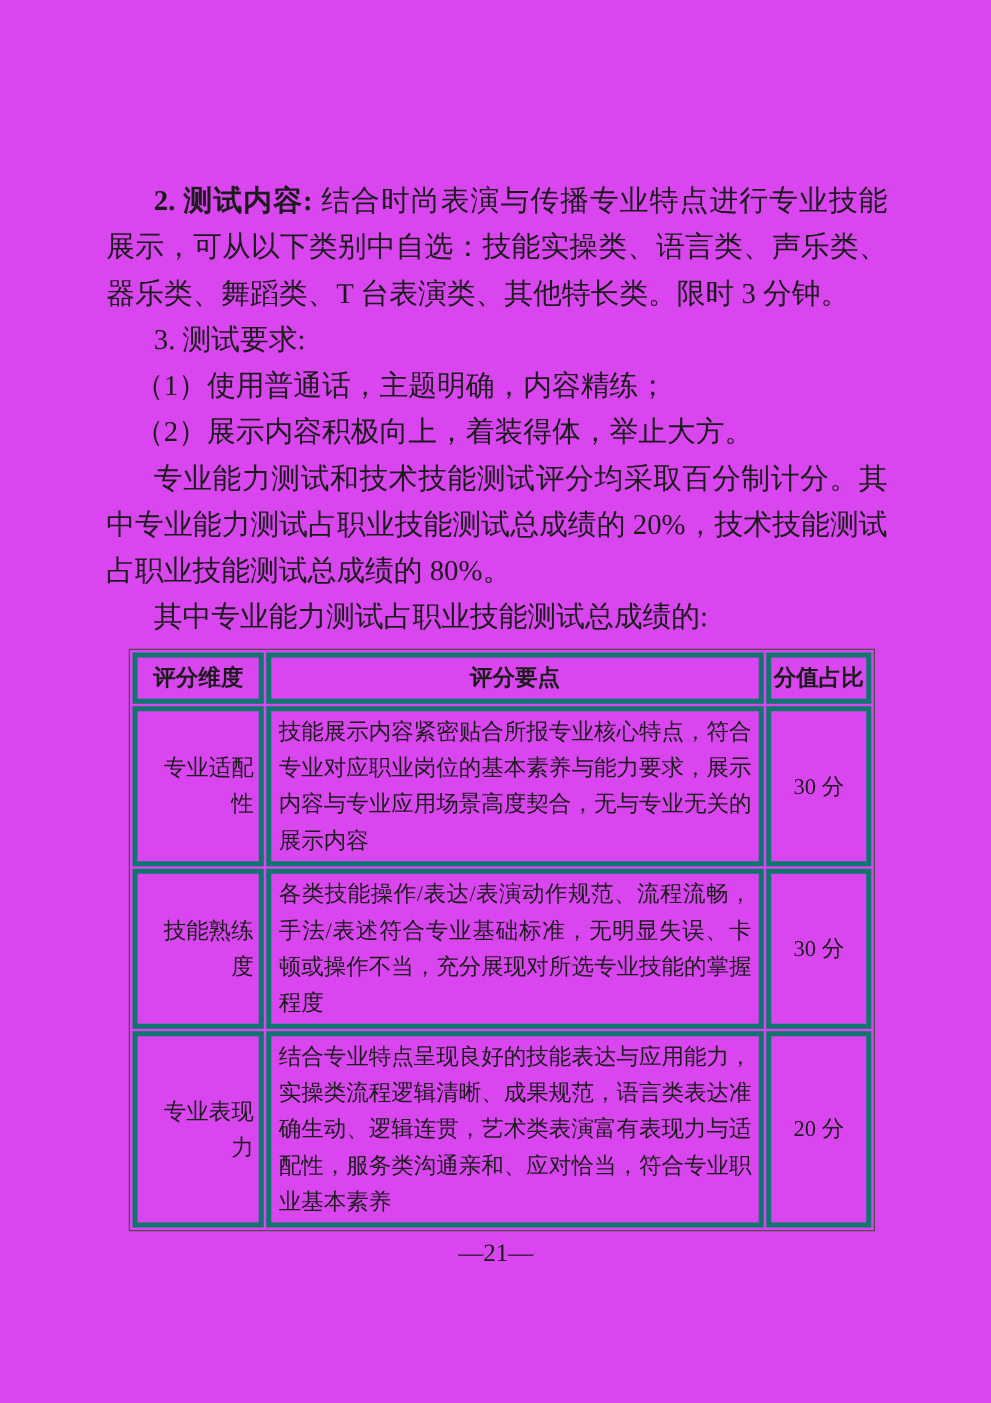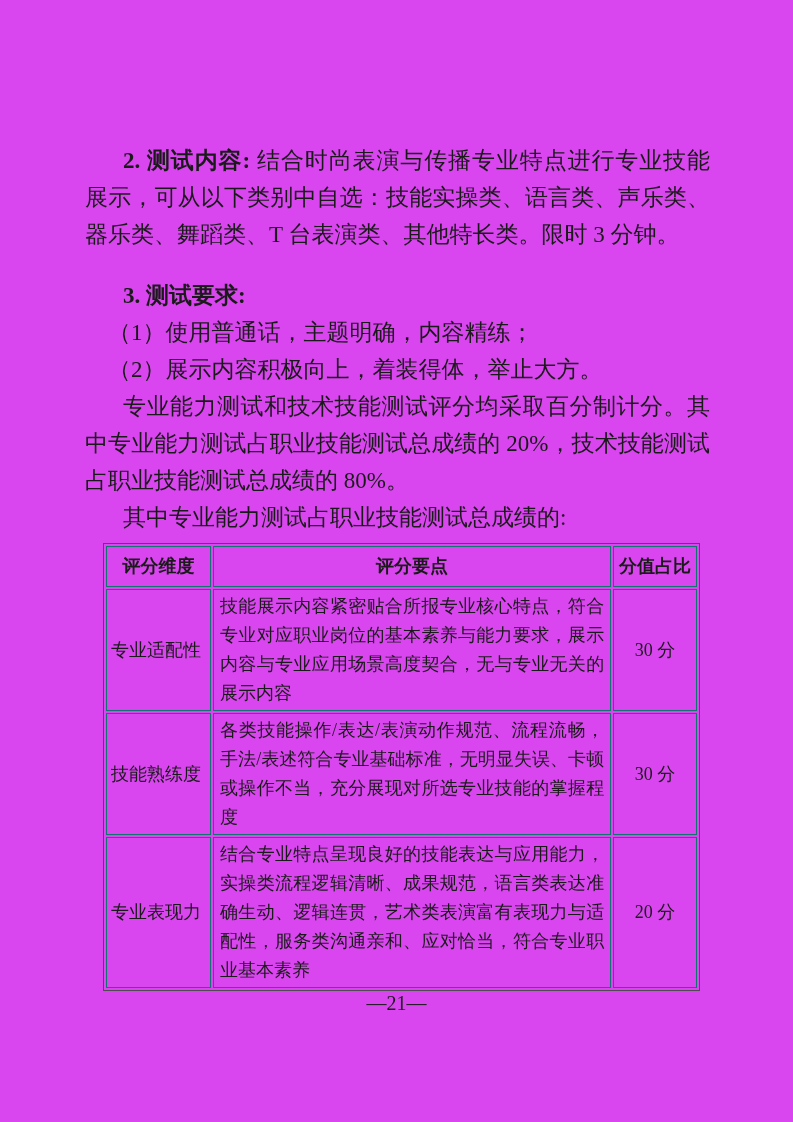--- a/index.html
+++ b/index.html
@@ -20,54 +20,54 @@
     width: 625px;
   }
   .content p {
     font-size: 23px;
     line-height: 37px;
     text-align: justify;
     color: #1a1a1a;
   }
   .indent2 { text-indent: 38px; }
   .indent1 { text-indent: 23px; }
-  .bold { font-weight: bold; margin-top: 24px; }
+  .bold { font-weight: normal; }
   .lead { font-weight: bold; padding-right: 6px; }
   .heading-major {
     font-weight: bold;
     font-family: "Liberation Sans", "DejaVu Sans", sans-serif;
     letter-spacing: 1px;
   }
   table.scoring {
     margin-left: 18px;
     margin-top: 7px;
     width: 597px;
     border-collapse: separate;
     border-spacing: 2px;
     border: 1px solid #4d4d4d;
     table-layout: fixed;
   }
   table.scoring td, table.scoring th {
-    border: 1px solid #0f766e;
+    border: 4px solid #0f766e;
     font-size: 18px;
     line-height: 29px;
     vertical-align: middle;
     color: #1a1a1a;
     font-weight: normal;
   }
   table.scoring th { font-weight: bold; text-align: center; }
   col.c1 { width: 104px; }
   col.c2 { width: 394px; }
   col.c3 { width: 83px; }
   tr.hdr   { height: 41px; }
   tr.r1    { height: 84px; }
   tr.r2    { height: 82px; }
   tr.r3    { height: 104px; }
   tr.r4    { height: 74px; }
-  td.dim   { text-align: left; padding: 2px 4px; }
+  td.dim   { text-align: right; padding: 2px 4px; }
   td.pts   { text-align: justify; padding: 2px 6px; }
   td.score { text-align: center; white-space: nowrap; }
   .page-number {
     position: absolute;
     top: 992px;
     left: 0;
     width: 100%;
     text-align: center;
     font-size: 20px;
     color: #1a1a1a;

